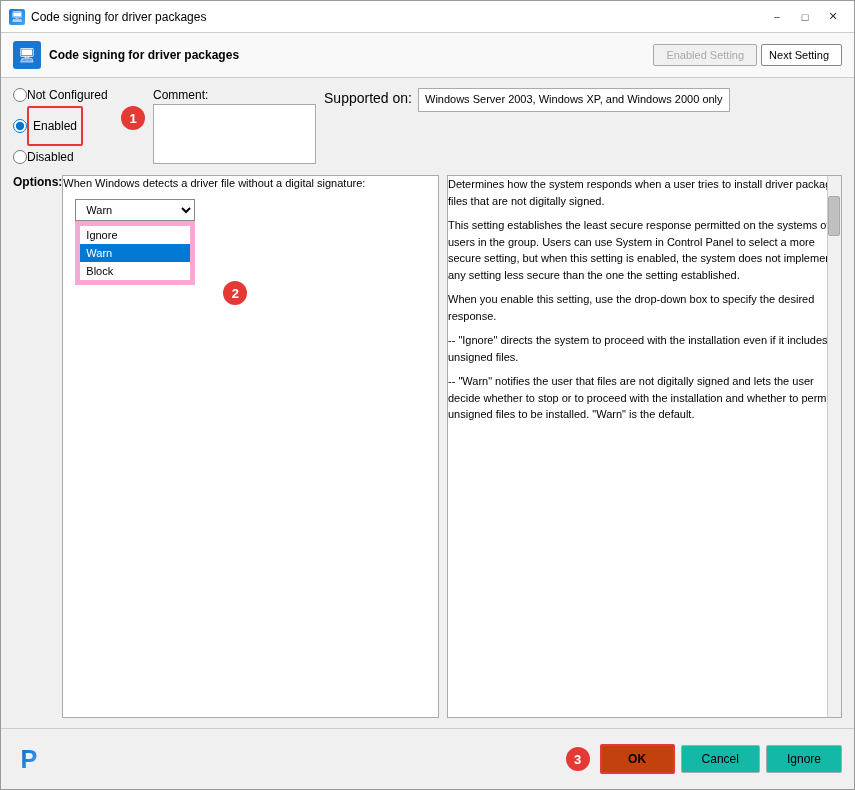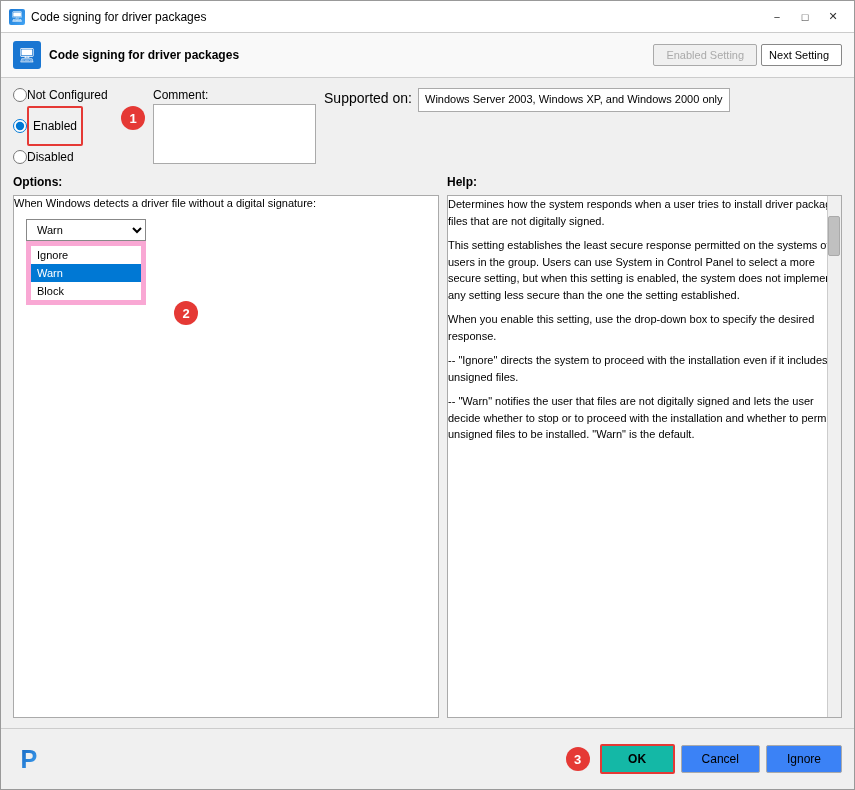--- a/index.html
+++ b/index.html
@@ -201,21 +201,21 @@
       display: flex;
       gap: 8px;
       flex: 1;
       overflow: hidden;
     }
 
     .options-panel {
       width: 426px;
       flex-shrink: 0;
       display: flex;
-      flex-direction: column;
+      flex-direction: row;
     }
     .panel-title {
       font-size: 12px;
       font-weight: 600;
       margin-bottom: 6px;
     }
     .options-box {
       border: 1px solid #aaa;
       background: #fff;
       flex: 1;
@@ -309,29 +309,29 @@
       width: 44px;
       height: 44px;
     }
     .footer-logo svg {
       width: 36px;
       height: 36px;
     }
     .footer-btn {
       padding: 6px 20px;
       border: 1px solid #aaa;
-      background: #3b82f6;
+      background: #14b8a6;
       cursor: pointer;
       font-size: 12px;
       min-width: 75px;
       border-radius: 2px;
     }
     .footer-btn.ok-btn {
       border: 2px solid #e53935;
-      background: #14b8a6;
+      background: #c2410c;
       font-weight: 600;
     }
 
     
     .circle-badge {
       display: inline-flex;
       align-items: center;
       justify-content: center;
       width: 24px;
       height: 24px;
@@ -426,21 +426,20 @@
               <div class="dropdown-option selected">Warn</div>
               <div class="dropdown-option">Block</div>
             </div>
           </div>
 
           <span class="circle-badge" style="left:160px; top:105px;">2</span>
         </div>
       </div>
 
       <div class="help-panel">
-        <div class="panel-title">Help:</div>
         <div class="help-box">
           <p>Determines how the system responds when a user tries to install driver package files that are not digitally signed.</p>
           <p>This setting establishes the least secure response permitted on the systems of users in the group. Users can use System in Control Panel to select a more secure setting, but when this setting is enabled, the system does not implement any setting less secure than the one the setting established.</p>
           <p>When you enable this setting, use the drop-down box to specify the desired response.</p>
           <p>--  "Ignore" directs the system to proceed with the installation even if it includes unsigned files.</p>
           <p>--  "Warn" notifies the user that files are not digitally signed and lets the user decide whether to stop or to proceed with the installation and whether to permit unsigned files to be installed. "Warn" is the default.</p>
           <div class="scrollbar-track">
             <div class="scrollbar-thumb"></div>
           </div>
         </div>

